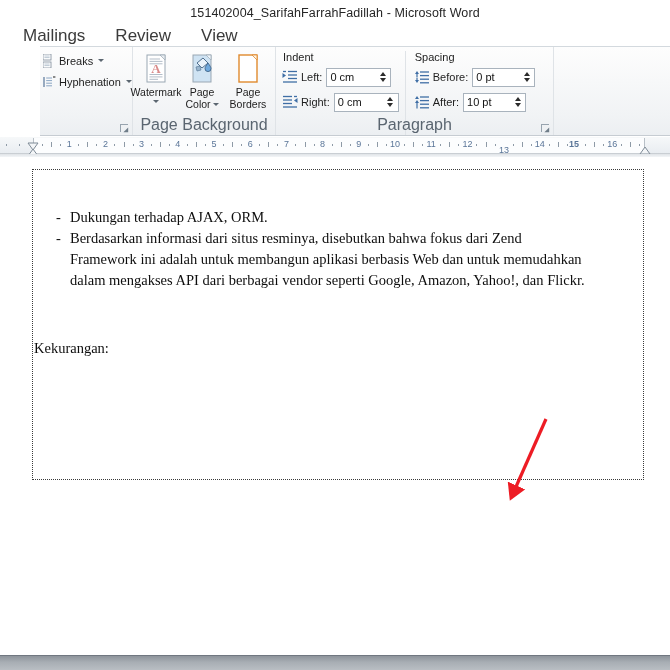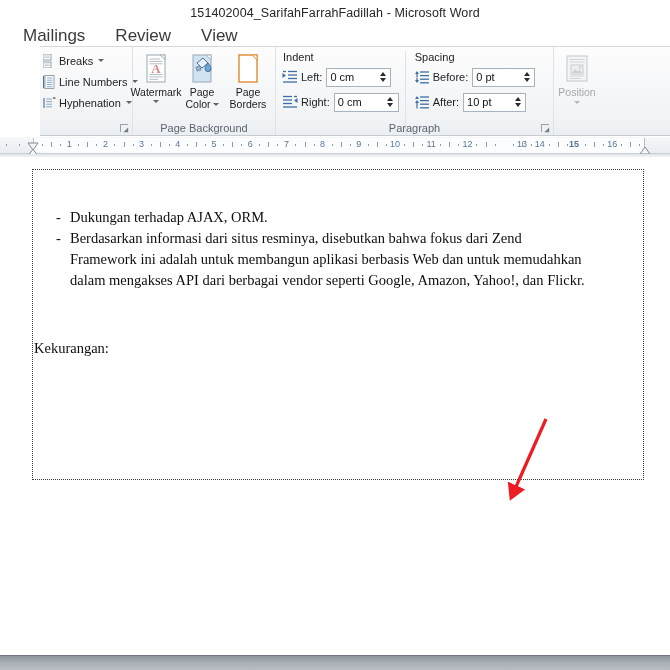--- a/index.html
+++ b/index.html
@@ -48,21 +48,21 @@
   .ribbon-inner { position: relative; width: 100%; height: 100%; display: flex; }
 
   .group {
     position: relative; height: 88px;
     display: flex; flex-direction: column; justify-content: flex-start;
     padding-top: 3px;
   }
   .group + .group { border-left: 1px solid #dfe3e7; }
   .group-label {
     position: absolute; bottom: 1px; left: 0; width: 100%;
-    text-align: center; font-size: 11px; color: #5a6570;
+    text-align: center; font-size: 16px; color: #5a6570;
     white-space: nowrap;
   }
   .dialog-launcher {
     position: absolute; bottom: 2px; right: 3px;
     width: 9px; height: 9px;
   }
   .dialog-launcher svg { display:block; }
 
   
   .g-pagesetup { width: 92px; padding-left: 2px; }
@@ -218,35 +218,20 @@
             <line x1="1.4" y1="3.6" x2="6.6" y2="3.6" stroke="#9fb0c0" stroke-width=".7"></line>
             <rect x="0" y="8" width="8" height="6" fill="#fff" stroke="#7d8b99" stroke-width=".8"></rect>
             <line x1="1.4" y1="10" x2="6.6" y2="10" stroke="#9fb0c0" stroke-width=".7"></line>
             <line x1="1.4" y1="11.6" x2="6.6" y2="11.6" stroke="#9fb0c0" stroke-width=".7"></line>
           </svg>
         </span>
         <span>Breaks</span>
         <span class="caret"></span>
       </div>
 
-      <div class="stack-item">
-        <span class="mini-icon">
-          <svg viewBox="0 0 13 14" width="13" height="14">
-            <rect x="2" y="0.5" width="9" height="13" fill="#fff" stroke="#7d8b99" stroke-width=".8"></rect>
-            <line x1="4" y1="3" x2="9.5" y2="3" stroke="#6f90b5" stroke-width=".8"></line>
-            <line x1="4" y1="5.2" x2="9.5" y2="5.2" stroke="#6f90b5" stroke-width=".8"></line>
-            <line x1="4" y1="7.4" x2="9.5" y2="7.4" stroke="#6f90b5" stroke-width=".8"></line>
-            <line x1="4" y1="9.6" x2="9.5" y2="9.6" stroke="#6f90b5" stroke-width=".8"></line>
-            <line x1="4" y1="11.8" x2="9.5" y2="11.8" stroke="#6f90b5" stroke-width=".8"></line>
-            <line x1="0.6" y1="0.8" x2="0.6" y2="13.2" stroke="#4a6b92" stroke-width="1.1"></line>
-          </svg>
-        </span>
-        <span>Line Numbers</span>
-        <span class="caret"></span>
-      </div>
 
       <div class="stack-item">
         <span class="mini-icon">
           <svg viewBox="0 0 13 14" width="13" height="14">
             <line x1="1" y1="2" x2="1" y2="12" stroke="#4a6b92" stroke-width="1.1"></line>
             <line x1="3.2" y1="3" x2="9" y2="3" stroke="#6f90b5" stroke-width=".8"></line>
             <line x1="3.2" y1="5.6" x2="9" y2="5.6" stroke="#6f90b5" stroke-width=".8"></line>
             <line x1="3.2" y1="8.2" x2="9" y2="8.2" stroke="#6f90b5" stroke-width=".8"></line>
             <line x1="3.2" y1="10.8" x2="9" y2="10.8" stroke="#6f90b5" stroke-width=".8"></line>
             <line x1="10" y1="2" x2="12.4" y2="2" stroke="#3d3d3d" stroke-width="1.2"></line>
@@ -424,38 +409,20 @@
       <div class="group-label">Paragraph</div>
       <span class="dialog-launcher">
         <svg viewBox="0 0 9 9" width="9" height="9">
           <path d="M0 0 H8 V1 H1 V8 H0 Z" fill="#97a3ae"></path>
           <path d="M3.4 8.2 L8.2 8.2 L8.2 3.4 Z" fill="#6f7d89"></path>
         </svg>
       </span>
     </div>
 
     <div class="group g-arrange">
-      <div class="big-btn disabled">
-        <span class="bi">
-          <svg viewBox="0 0 32 32" width="32" height="32">
-            <rect x="6" y="3" width="20" height="25" fill="#f4f5f6" stroke="#c3c8cd" stroke-width="1"></rect>
-            <g stroke="#ccd1d6" stroke-width=".9">
-              <line x1="8.5" y1="6.5" x2="23.5" y2="6.5"></line>
-              <line x1="8.5" y1="9" x2="23.5" y2="9"></line>
-              <line x1="8.5" y1="23" x2="23.5" y2="23"></line>
-              <line x1="8.5" y1="25.5" x2="20" y2="25.5"></line>
-            </g>
-            <rect x="10" y="12" width="12" height="9" fill="#eceef0" stroke="#c3c8cd" stroke-width=".9"></rect>
-            <path d="M11 20 l3 -4 l2.5 2.5 l2 -2 l2.5 3.5 z" fill="#cdd2d7"></path>
-            <circle cx="19" cy="14.5" r="1.2" fill="#cdd2d7"></circle>
-          </svg>
-        </span>
-        <span class="lbl">Position</span>
-        <span class="caret-sm" style="margin-top:2px;"></span>
-      </div>
 
 
     </div>
 
    </div>
   </div>
 
   <div class="ruler">
     <div class="ruler-white"></div>
     <div class="ruler-ticks" id="ruler-ticks">
@@ -502,21 +469,21 @@
         <span class="tick-bar" style="left: 413.1px;"></span>
         <span class="tick-dot" style="left: 422.15px;"></span>
         <span class="tick-num" style="left: 431.2px;">11</span>
         <span class="tick-dot" style="left: 440.25px;"></span>
         <span class="tick-bar" style="left: 449.3px;"></span>
         <span class="tick-dot" style="left: 458.35px;"></span>
         <span class="tick-num" style="left: 467.4px;">12</span>
         <span class="tick-dot" style="left: 476.45px;"></span>
         <span class="tick-bar" style="left: 485.5px;"></span>
         <span class="tick-dot" style="left: 494.55px;"></span>
-        <span class="tick-num" style="left: 522px;">13</span>
+        <span class="tick-num" style="left: 504px; margin-top: 6px;">13</span>
         <span class="tick-dot" style="left: 512.65px;"></span>
         <span class="tick-bar" style="left: 521.7px;"></span>
         <span class="tick-dot" style="left: 530.75px;"></span>
         <span class="tick-num" style="left: 539.8px;">14</span>
         <span class="tick-dot" style="left: 548.85px;"></span>
         <span class="tick-bar" style="left: 557.9px;"></span>
         <span class="tick-dot" style="left: 566.95px;"></span>
         <span class="tick-num" style="left: 574px; font-weight: bold;">15</span>
         <span class="tick-dot" style="left: 585.05px;"></span>
         <span class="tick-bar" style="left: 594.1px;"></span>

